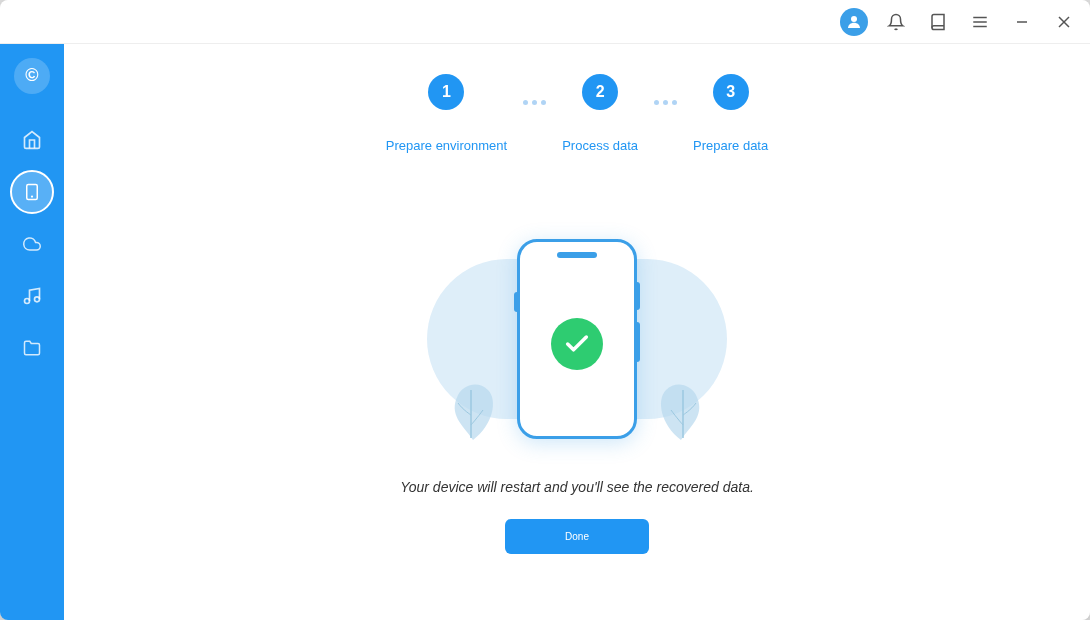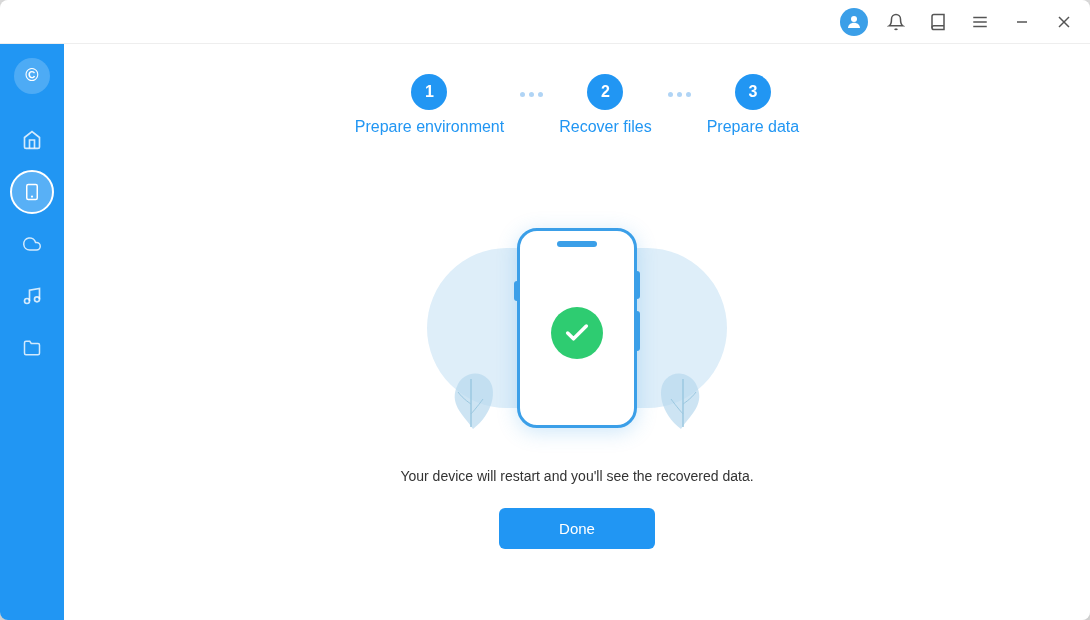--- a/index.html
+++ b/index.html
@@ -144,24 +144,25 @@
       background: #2196f3;
       color: white;
       display: flex;
       align-items: center;
       justify-content: center;
       font-weight: bold;
       font-size: 16px;
     }
 
     .step-label {
-      font-size: 16px;
+      font-size: 13px;
       color: #2196f3;
       text-align: center;
       white-space: nowrap;
+      margin-top: 20px;
     }
 
     .step-dots {
       display: flex;
       gap: 4px;
       align-items: center;
       margin: 0 16px;
       margin-bottom: 22px;
     }
 
@@ -290,30 +291,31 @@
       width: 28px;
       height: 28px;
     }
 
     .message-text {
       font-size: 14px;
       color: #333;
       text-align: center;
       margin-top: 20px;
       margin-bottom: 24px;
+      font-style: italic;
     }
 
     
     .done-btn {
       background: #2196f3;
       color: white;
       border: none;
       border-radius: 6px;
       padding: 12px 60px;
-      font-size: 15px;
+      font-size: 10px;
       cursor: pointer;
       font-weight: 500;
       transition: background 0.2s;
     }
   </style>
 </head>
 <body>
 
 <div class="window">
 
@@ -417,21 +419,21 @@
         <div class="step-dots">
           <div class="step-dot"></div>
           <div class="step-dot"></div>
           <div class="step-dot"></div>
         </div>
 
         <div class="step">
           <div class="step-circle">
             <span>2</span>
           </div>
-          <span class="step-label">Recover files</span>
+          <span class="step-label">Process data</span>
         </div>
 
         <div class="step-dots">
           <div class="step-dot"></div>
           <div class="step-dot"></div>
           <div class="step-dot"></div>
         </div>
 
         <div class="step">
           <div class="step-circle">

